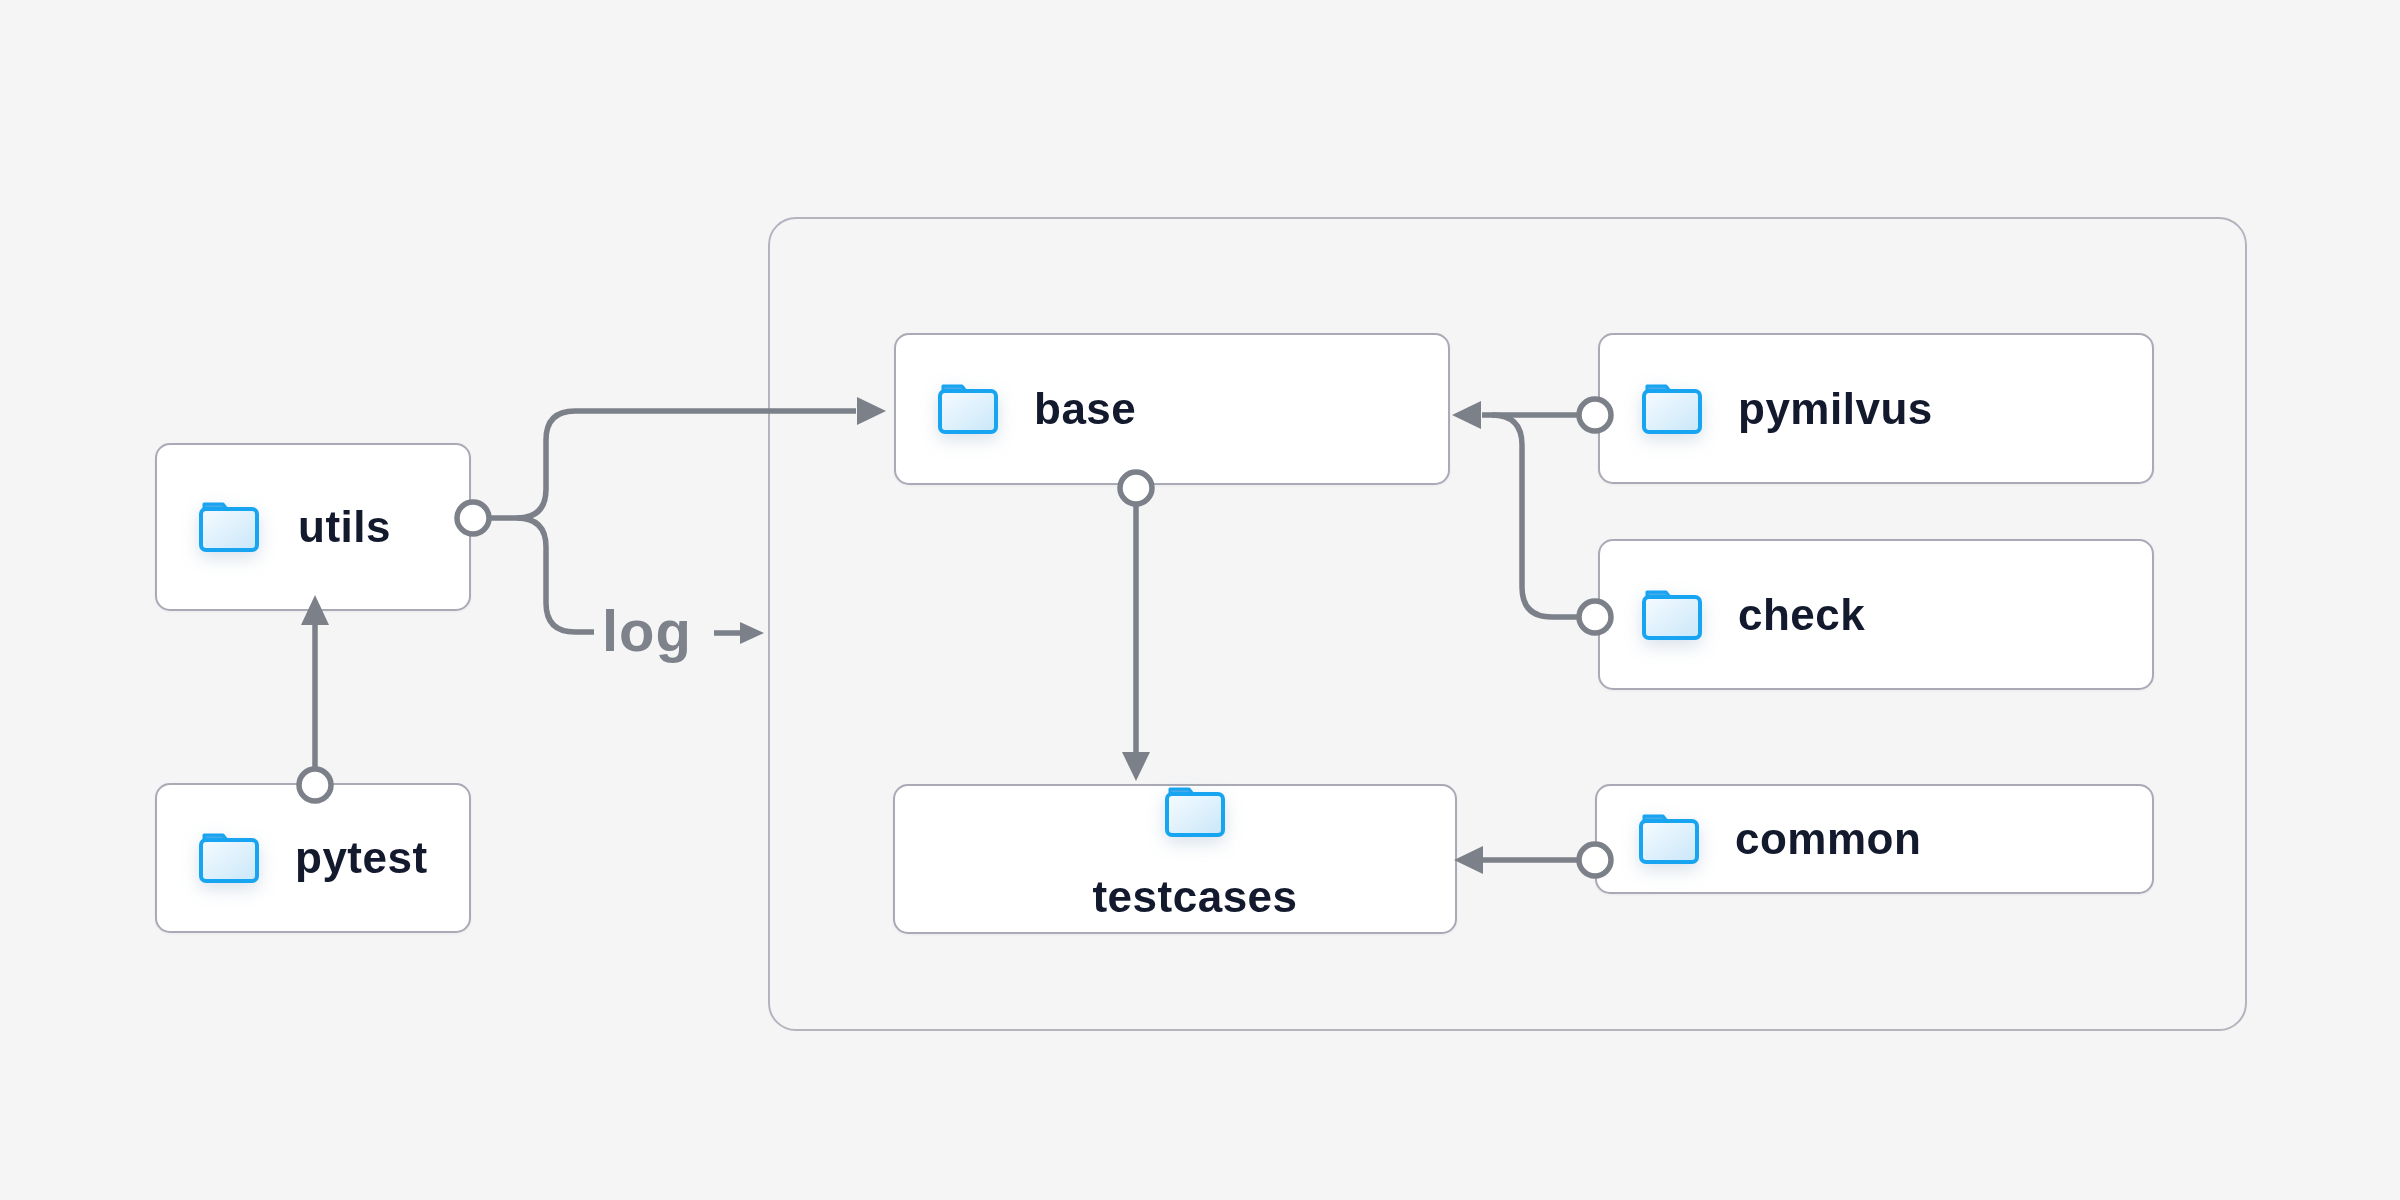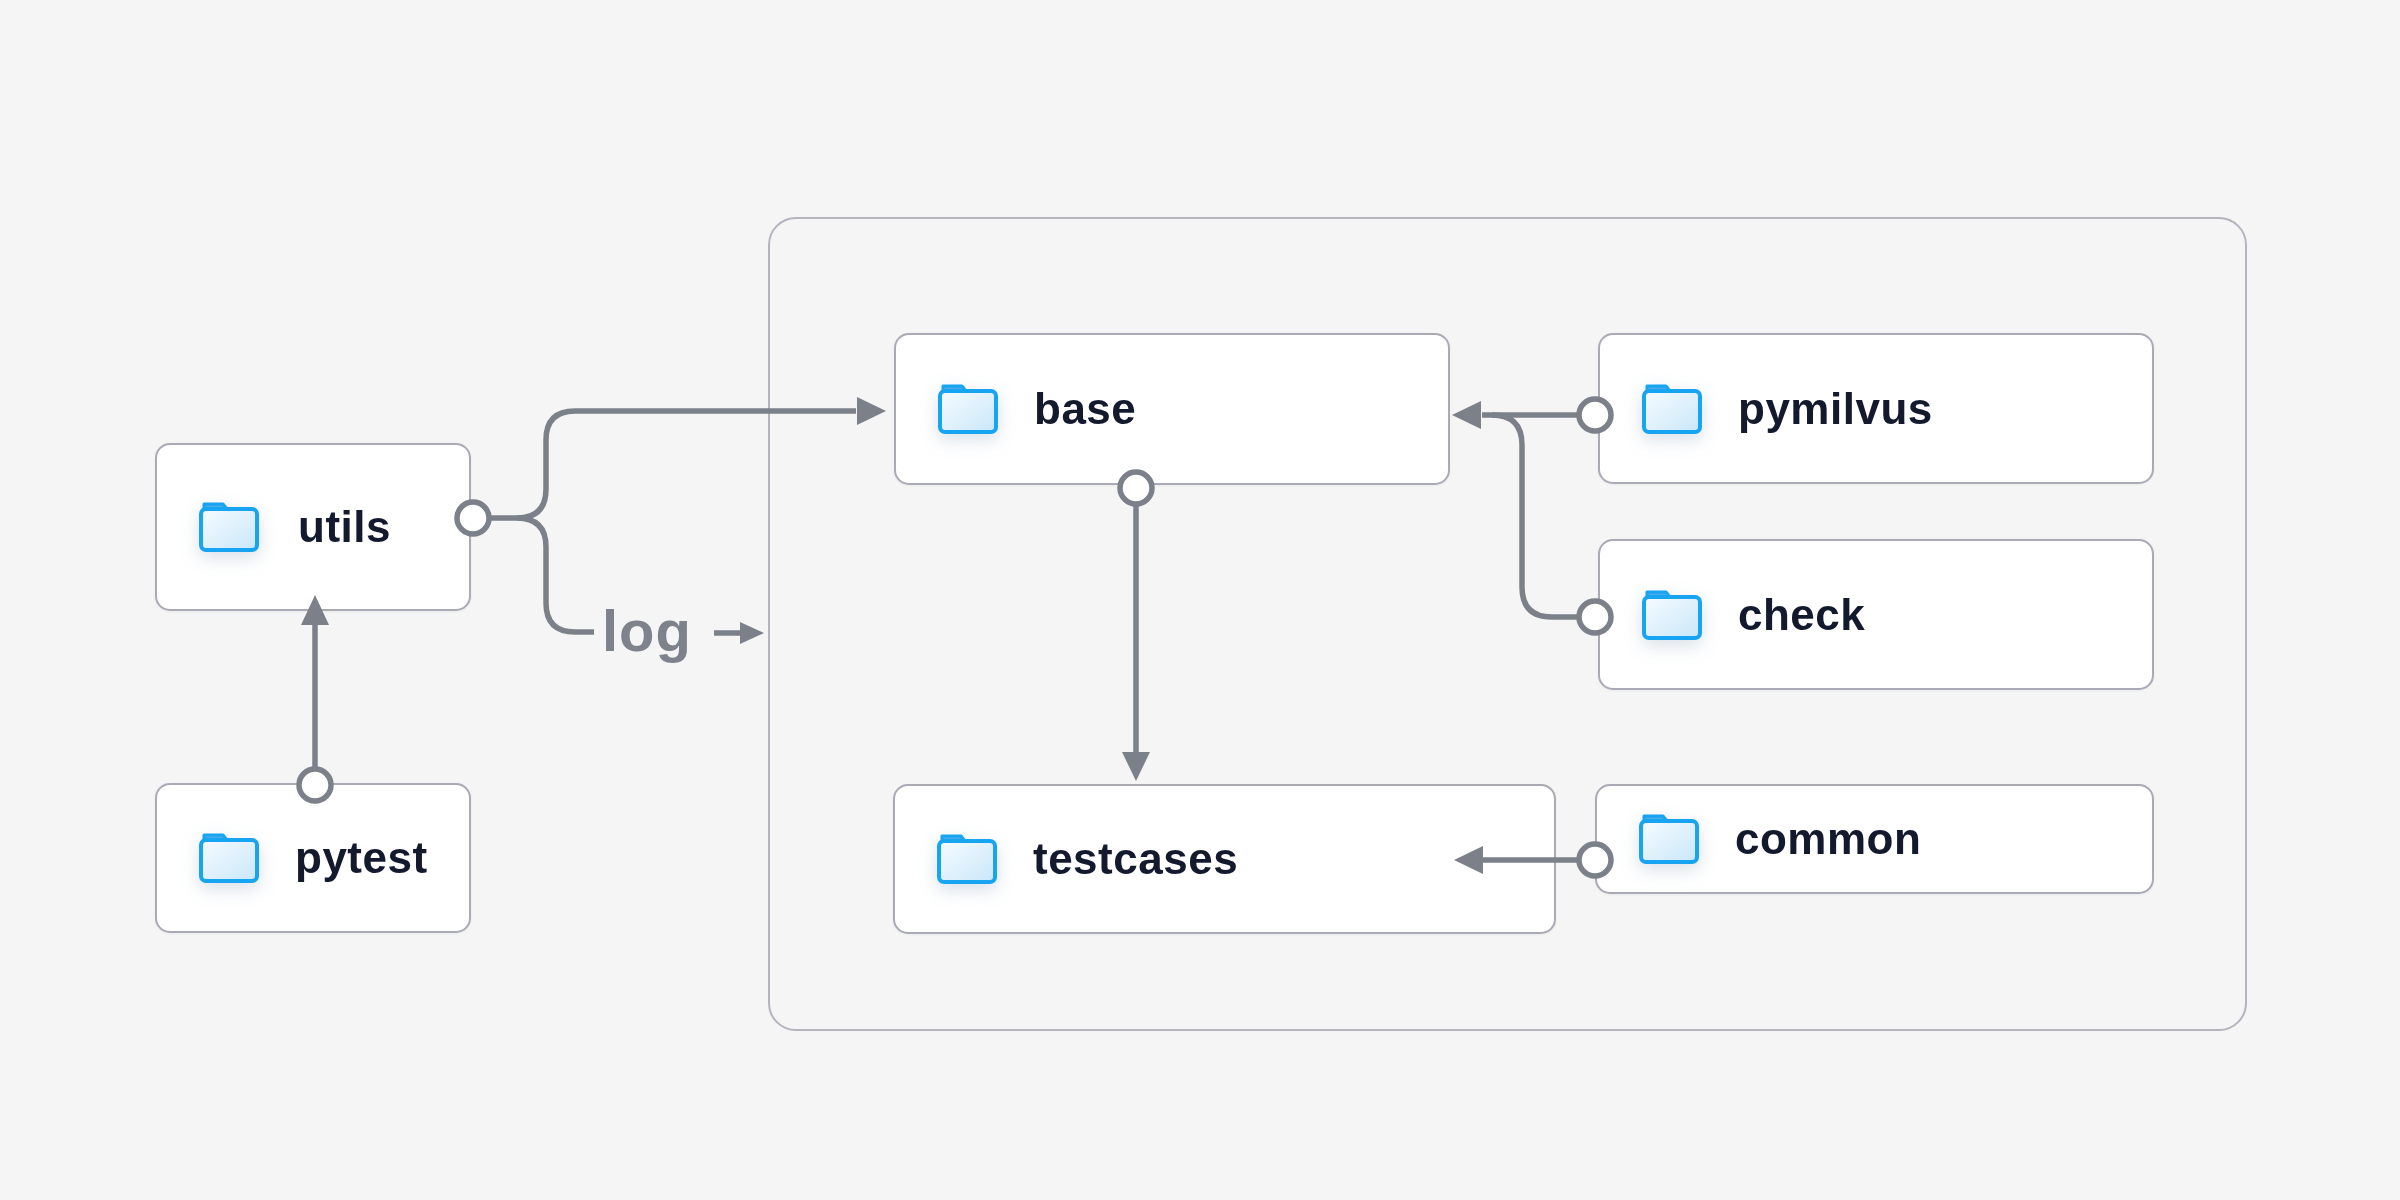--- a/index.html
+++ b/index.html
@@ -41,21 +41,21 @@
   .node .label{
     font-size:44px;font-weight:700;color:#131a2e;letter-spacing:.5px;
   }
   .node .folder{flex:0 0 auto;filter:drop-shadow(0 6px 9px rgba(40,90,140,.18));}
 
   .node-utils    {left:155px;top:443px;width:316px;height:168px;gap:37px;}
   .node-config   {left:155px;top:783px;width:316px;height:150px;}
   .node-base     {left:894px;top:333px;width:556px;height:152px;}
   .node-pymilvus {left:1598px;top:333px;width:556px;height:151px;text-align:right;}
   .node-check    {left:1598px;top:539px;width:556px;height:151px;}
-  .node-testcases{left:893px;top:784px;width:663px;height:150px;}
+  .node-testcases{left:893px;top:784px;width:564px;height:150px;flex-direction:column;}
   .node-common   {left:1595px;top:784px;width:559px;height:110px;}
 
   
   .wires{position:absolute;left:0;top:0;width:2400px;height:1200px;z-index:4;pointer-events:none;}
 
   
   .edge-label{
     position:absolute;left:602px;top:599px;height:64px;line-height:64px;
     font-size:58px;font-weight:700;color:#7d828b;letter-spacing:1px;z-index:5;
   }

